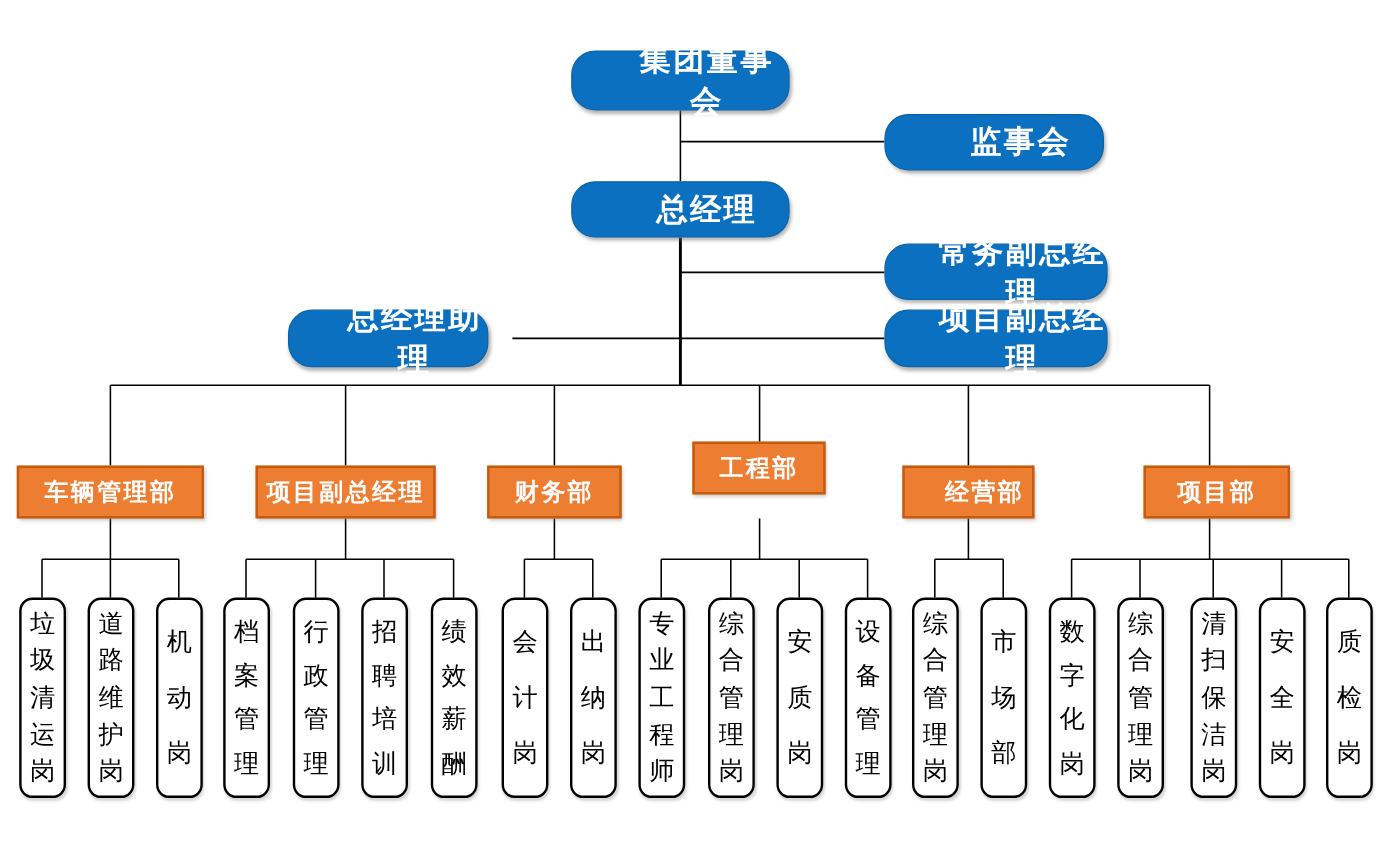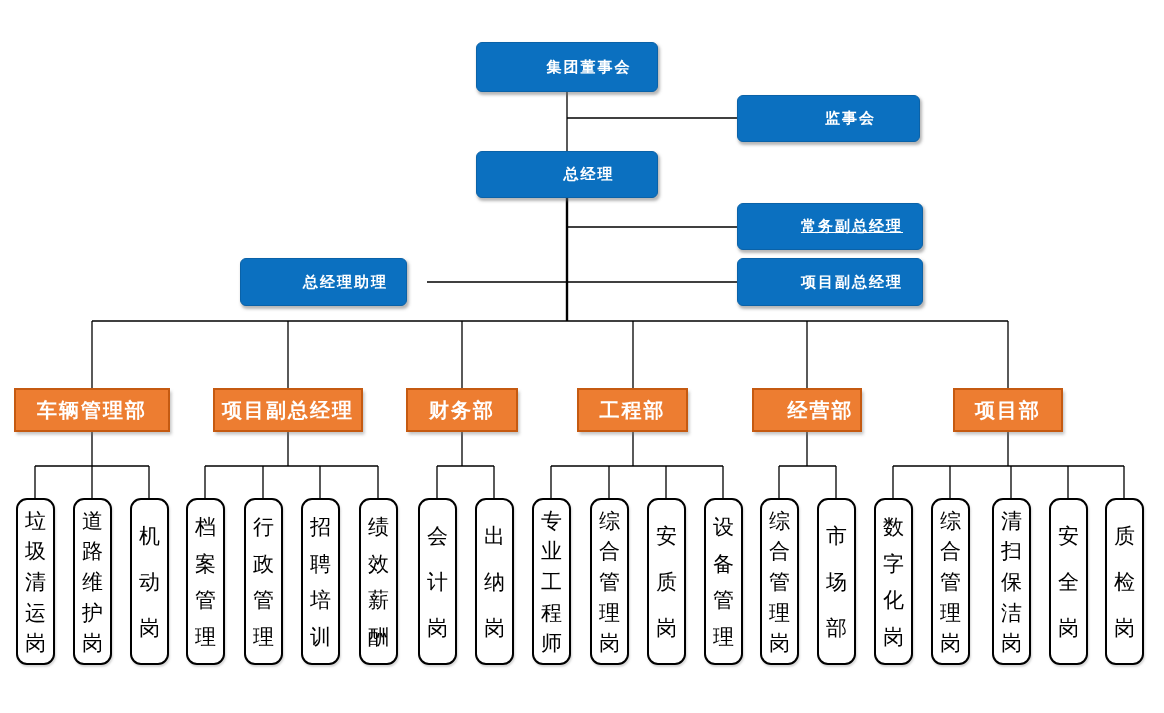--- a/index.html
+++ b/index.html
@@ -6,22 +6,22 @@
     --blue:#0B70C0; --blue-border:#0A62A8;
     --orange:#ED7D31; --orange-border:#C55A11;
     --line:#000000; --box-border:#000000; --bg:#FFFFFF;
   }
   html,body{margin:0;padding:0;background:#fff;}
   body{font-family:"Liberation Sans","DejaVu Sans",sans-serif;}
   .canvas{position:relative;width:1164px;height:713px;background:var(--bg);overflow:hidden;}
   .lines{position:absolute;left:0;top:0;width:1164px;height:713px;}
   .node{position:absolute;display:flex;align-items:center;justify-content:center;
         box-sizing:border-box;text-align:center;}
-  .bbox{background:var(--blue);border:1px solid var(--blue-border);border-radius:6px;
-        color:#fff;font-weight:bold;font-size:15px;letter-spacing:2px;
+  .bbox{background:var(--blue);border:1px solid var(--blue-border);border-radius:20px;
+        color:#fff;font-weight:bold;font-size:26px;letter-spacing:2px;
         box-shadow:1.5px 2.5px 3px rgba(110,110,110,0.5);padding-left:44px;}
   .dept{background:var(--orange);border:2px solid var(--orange-border);border-radius:0;
         color:#fff;font-weight:bold;font-size:20px;letter-spacing:2px;
         box-shadow:1.5px 2.5px 3px rgba(120,120,120,0.45);}
   .pos{position:absolute;width:39px;height:167px;top:498px;background:#fff;
        border:2px solid var(--box-border);border-radius:11px;box-sizing:border-box;
        box-shadow:1px 2px 2px rgba(140,140,140,0.35);}
   .vchars{display:flex;flex-direction:column;justify-content:space-evenly;align-items:center;
           width:100%;height:100%;color:#000;font-size:21px;line-height:1;}
 </style>
@@ -85,30 +85,30 @@
       <line x1="950" y1="466" x2="950" y2="498"></line>
       <line x1="1011" y1="466" x2="1011" y2="498"></line>
       <line x1="1068" y1="466" x2="1068" y2="498"></line>
       <line x1="1124" y1="466" x2="1124" y2="498"></line>
     </g>
   </svg>
 
   <div class="node bbox" style="left:476px;top:42px;width:182px;height:50px;">集团董事会</div>
   <div class="node bbox" style="left:737px;top:95px;width:183px;height:47px;">监事会</div>
   <div class="node bbox" style="left:476px;top:151px;width:182px;height:47px;">总经理</div>
-  <div class="node bbox" style="left:737px;top:203px;width:186px;height:47px;text-decoration:underline;">常务副总经理</div>
+  <div class="node bbox" style="left:737px;top:203px;width:186px;height:47px;">常务副总经理</div>
   <div class="node bbox" style="left:240px;top:258px;width:167px;height:48px;">总经理助理</div>
   <div class="node bbox" style="left:737px;top:258px;width:186px;height:48px;">项目副总经理</div>
 
   <div class="node dept" style="left:14px;top:388px;width:156px;height:44px;">车辆管理部</div>
   <div class="node dept" style="left:213px;top:388px;width:150px;height:44px;">项目副总经理</div>
   <div class="node dept" style="left:406px;top:388px;width:112px;height:44px;">财务部</div>
-  <div class="node dept" style="left:577px;top:388px;width:111px;height:44px;">工程部</div>
+  <div class="node dept" style="left:577px;top:368px;width:111px;height:44px;">工程部</div>
   <div class="node dept" style="left:752px;top:388px;width:110px;height:44px;padding-left:27px;">经营部</div>
-  <div class="node dept" style="left:953px;top:388px;width:110px;height:44px;">项目部</div>
+  <div class="node dept" style="left:953px;top:388px;width:122px;height:44px;">项目部</div>
 
   <div class="pos" style="left:16px;">
       <span class="vchars">
         <span>垃</span>
         <span>圾</span>
         <span>清</span>
         <span>运</span>
         <span>岗</span>
       </span>
     </div>

